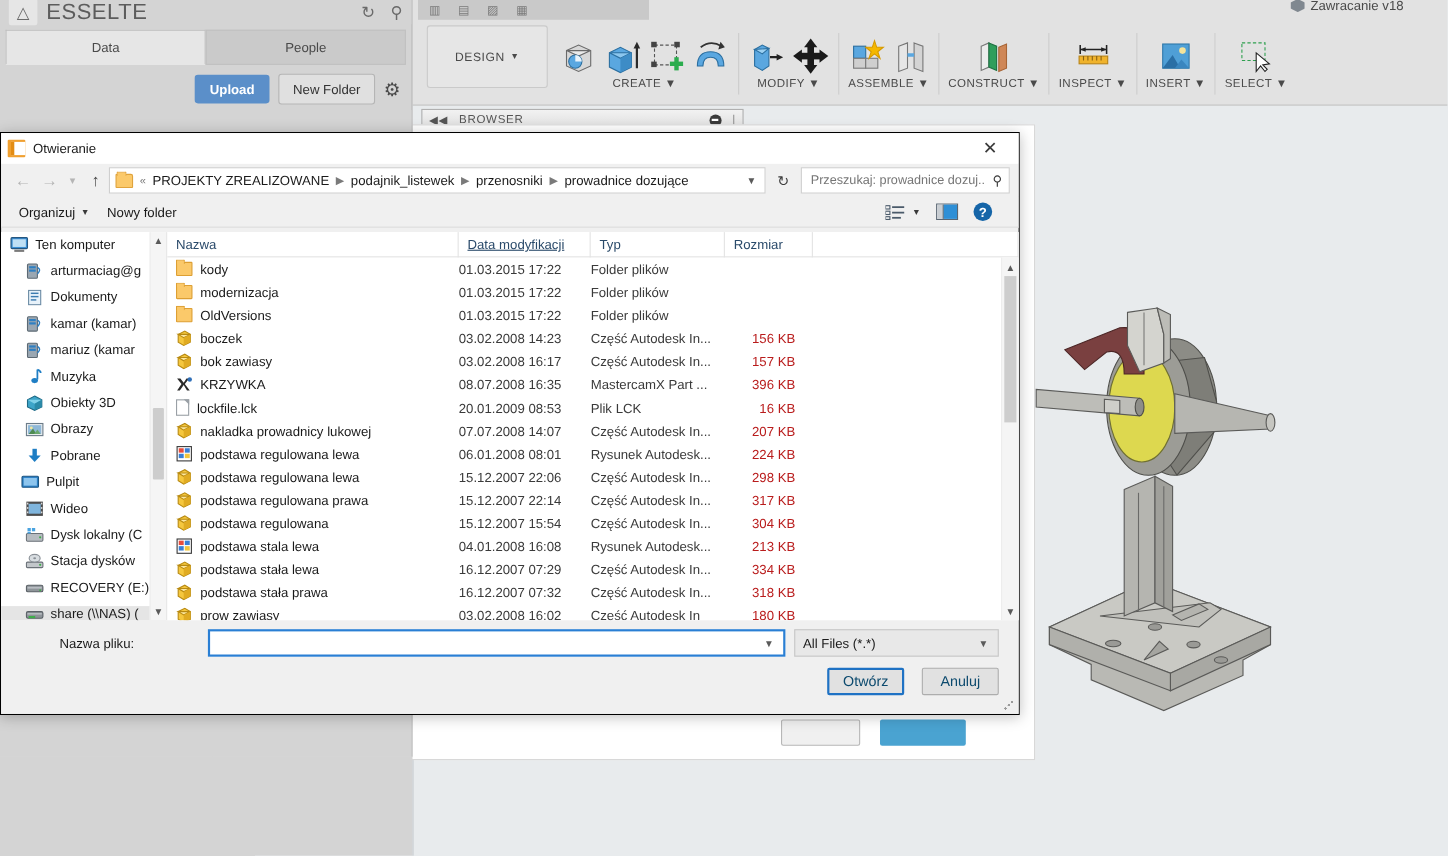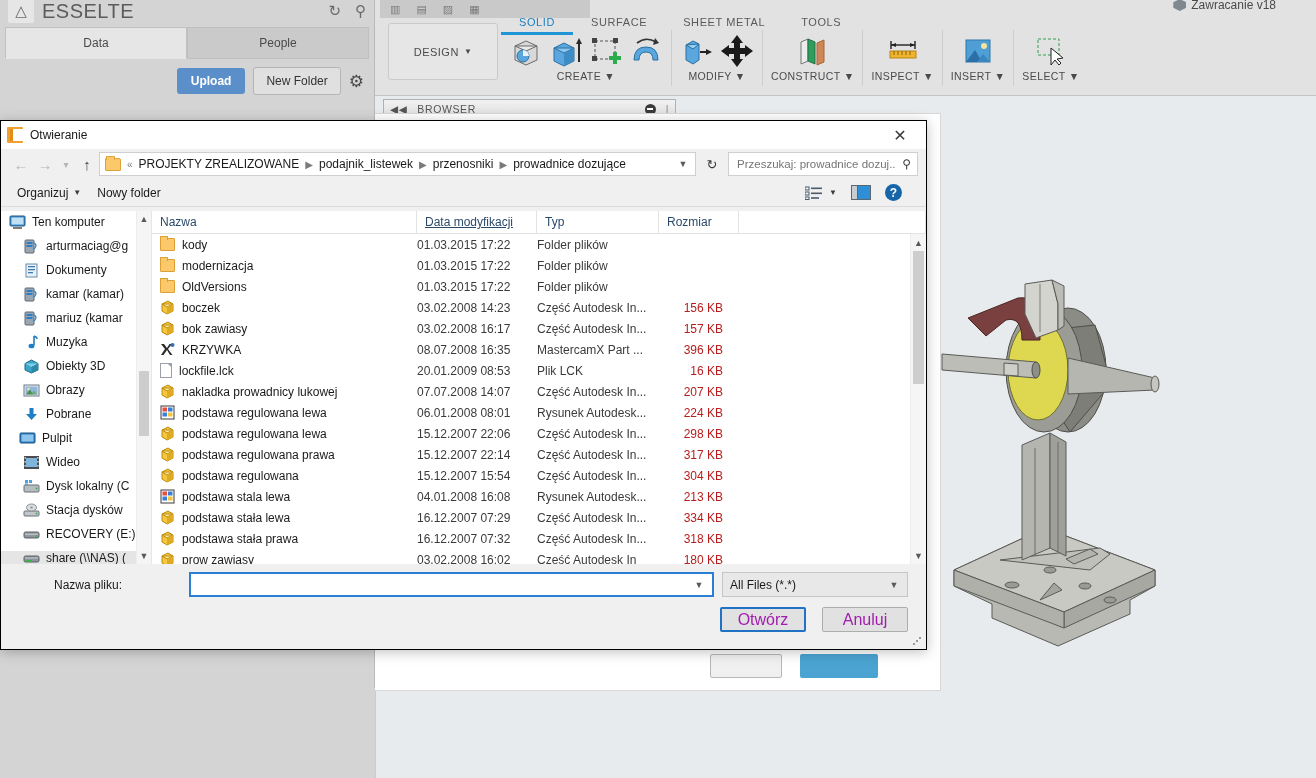--- a/index.html
+++ b/index.html
@@ -315,22 +315,22 @@
     flex:1; border:none; outline:none; font-size:12px; font-family:inherit; min-width:0;
   }
   .fn-chev { width:18px; text-align:center; color:#5a5a5a; font-size:9px; }
   .fn-filter {
     width:186px; height:25px; background:#e8e8e8; border:1px solid #c6c6c6;
     display:flex; align-items:center; padding:0 4px; font-size:12px; color:#1a1a1a;
   }
   .fn-filter span.lbl { flex:1; padding-left:3px; }
   .btn-row { display:flex; justify-content:flex-end; gap:16px; padding:10px 18px 0 0; }
   .dbtn {
-    width:86px; height:25px; font-size:16px; font-family:inherit;
-    background:#e1e1e1; border:1px solid #adadad; border-radius:2px; color:#a21caf;
+    width:70px; height:25px; font-size:13px; font-family:inherit;
+    background:#e1e1e1; border:1px solid #adadad; border-radius:2px; color:#0c4a6e;
   }
   .dbtn.primary { border:2px solid #1f72c4; background:#e1e1e1; }
   .grip {
     position:absolute; right:4px; bottom:3px; width:10px; height:10px;
     background-image:
       radial-gradient(#9a9a9a 40%, transparent 41%),
       radial-gradient(#9a9a9a 40%, transparent 41%),
       radial-gradient(#9a9a9a 40%, transparent 41%);
     background-size:4px 4px; background-position:0 6px, 3px 3px, 6px 0;
     background-repeat:no-repeat;
@@ -352,26 +352,20 @@
     <div class="doc-name">
       <span class="doc-cube"></span>
       <span>Zawracanie v18</span>
     </div>
 
     <div class="design-box">
       <span>DESIGN</span>
       <span style="margin-left:5px;font-size:8px">▼</span>
     </div>
 
-    <div class="ribbon-tabs">
-      <div class="rtab active">SOLID</div>
-      <div class="rtab">SURFACE</div>
-      <div class="rtab">SHEET METAL</div>
-      <div class="rtab">TOOLS</div>
-    </div>
 
     <div class="rgroups">
 
       <div class="rgroup">
         <div class="rg-icons">
           <span class="ricon">
             <svg width="34" height="34" viewBox="0 0 34 34">
               <polygon points="6,12 17,7 28,12 28,26 17,31 6,26" fill="#d8d8d8" stroke="#6a6a6a"></polygon>
               <polygon points="6,12 17,17 28,12" fill="#eaeaea" stroke="#6a6a6a"></polygon>
               <circle cx="14" cy="22" r="6" fill="#5aa7e0" stroke="#2b6fa0"></circle>
@@ -433,20 +427,42 @@
                 <polygon points="33,17 25,11 25,23"></polygon>
               </g>
             </svg>
           </span>
         </div>
         <div class="rg-label">
           <span>MODIFY</span> ▼
         </div>
       </div>
 
+      <div class="rgroup">
+        <div class="rg-icons">
+          <span class="ricon">
+            <svg width="34" height="34" viewBox="0 0 34 34">
+              <rect x="5" y="8" width="11" height="11" fill="#5aa7e0" stroke="#2b6fa0"></rect>
+              <rect x="5" y="19" width="11" height="9" fill="#cfcfcf" stroke="#7a7a7a"></rect>
+              <rect x="16" y="19" width="11" height="9" fill="#cfcfcf" stroke="#7a7a7a"></rect>
+              <polygon points="24,3 26,9 32,9 27,13 29,19 24,15 19,19 21,13 16,9 22,9" fill="#f5b800" stroke="#d79a00"></polygon>
+            </svg>
+          </span>
+          <span class="ricon">
+            <svg width="34" height="34" viewBox="0 0 34 34">
+              <path d="M6 8 L14 5 L14 28 L6 31 Z" fill="#e6e6e6" stroke="#777"></path>
+              <path d="M20 5 L28 8 L28 31 L20 28 Z" fill="#d4d4d4" stroke="#777"></path>
+              <line x1="14" y1="16" x2="20" y2="16" stroke="#5aa7e0" stroke-width="3"></line>
+            </svg>
+          </span>
+        </div>
+        <div class="rg-label">
+          <span>ASSEMBLE</span> ▼
+        </div>
+      </div>
 
       <div class="rgroup">
         <div class="rg-icons">
           <span class="ricon">
             <svg width="34" height="34" viewBox="0 0 34 34">
               <polygon points="5,8 12,5 12,27 5,30" fill="#ececec" stroke="#777"></polygon>
               <polygon points="12,5 19,8 19,30 12,27" fill="#2f9e5c" stroke="#1e7343"></polygon>
               <polygon points="21,9 28,6 28,28 21,31" fill="#cf8757" stroke="#a76537"></polygon>
             </svg>
           </span>

